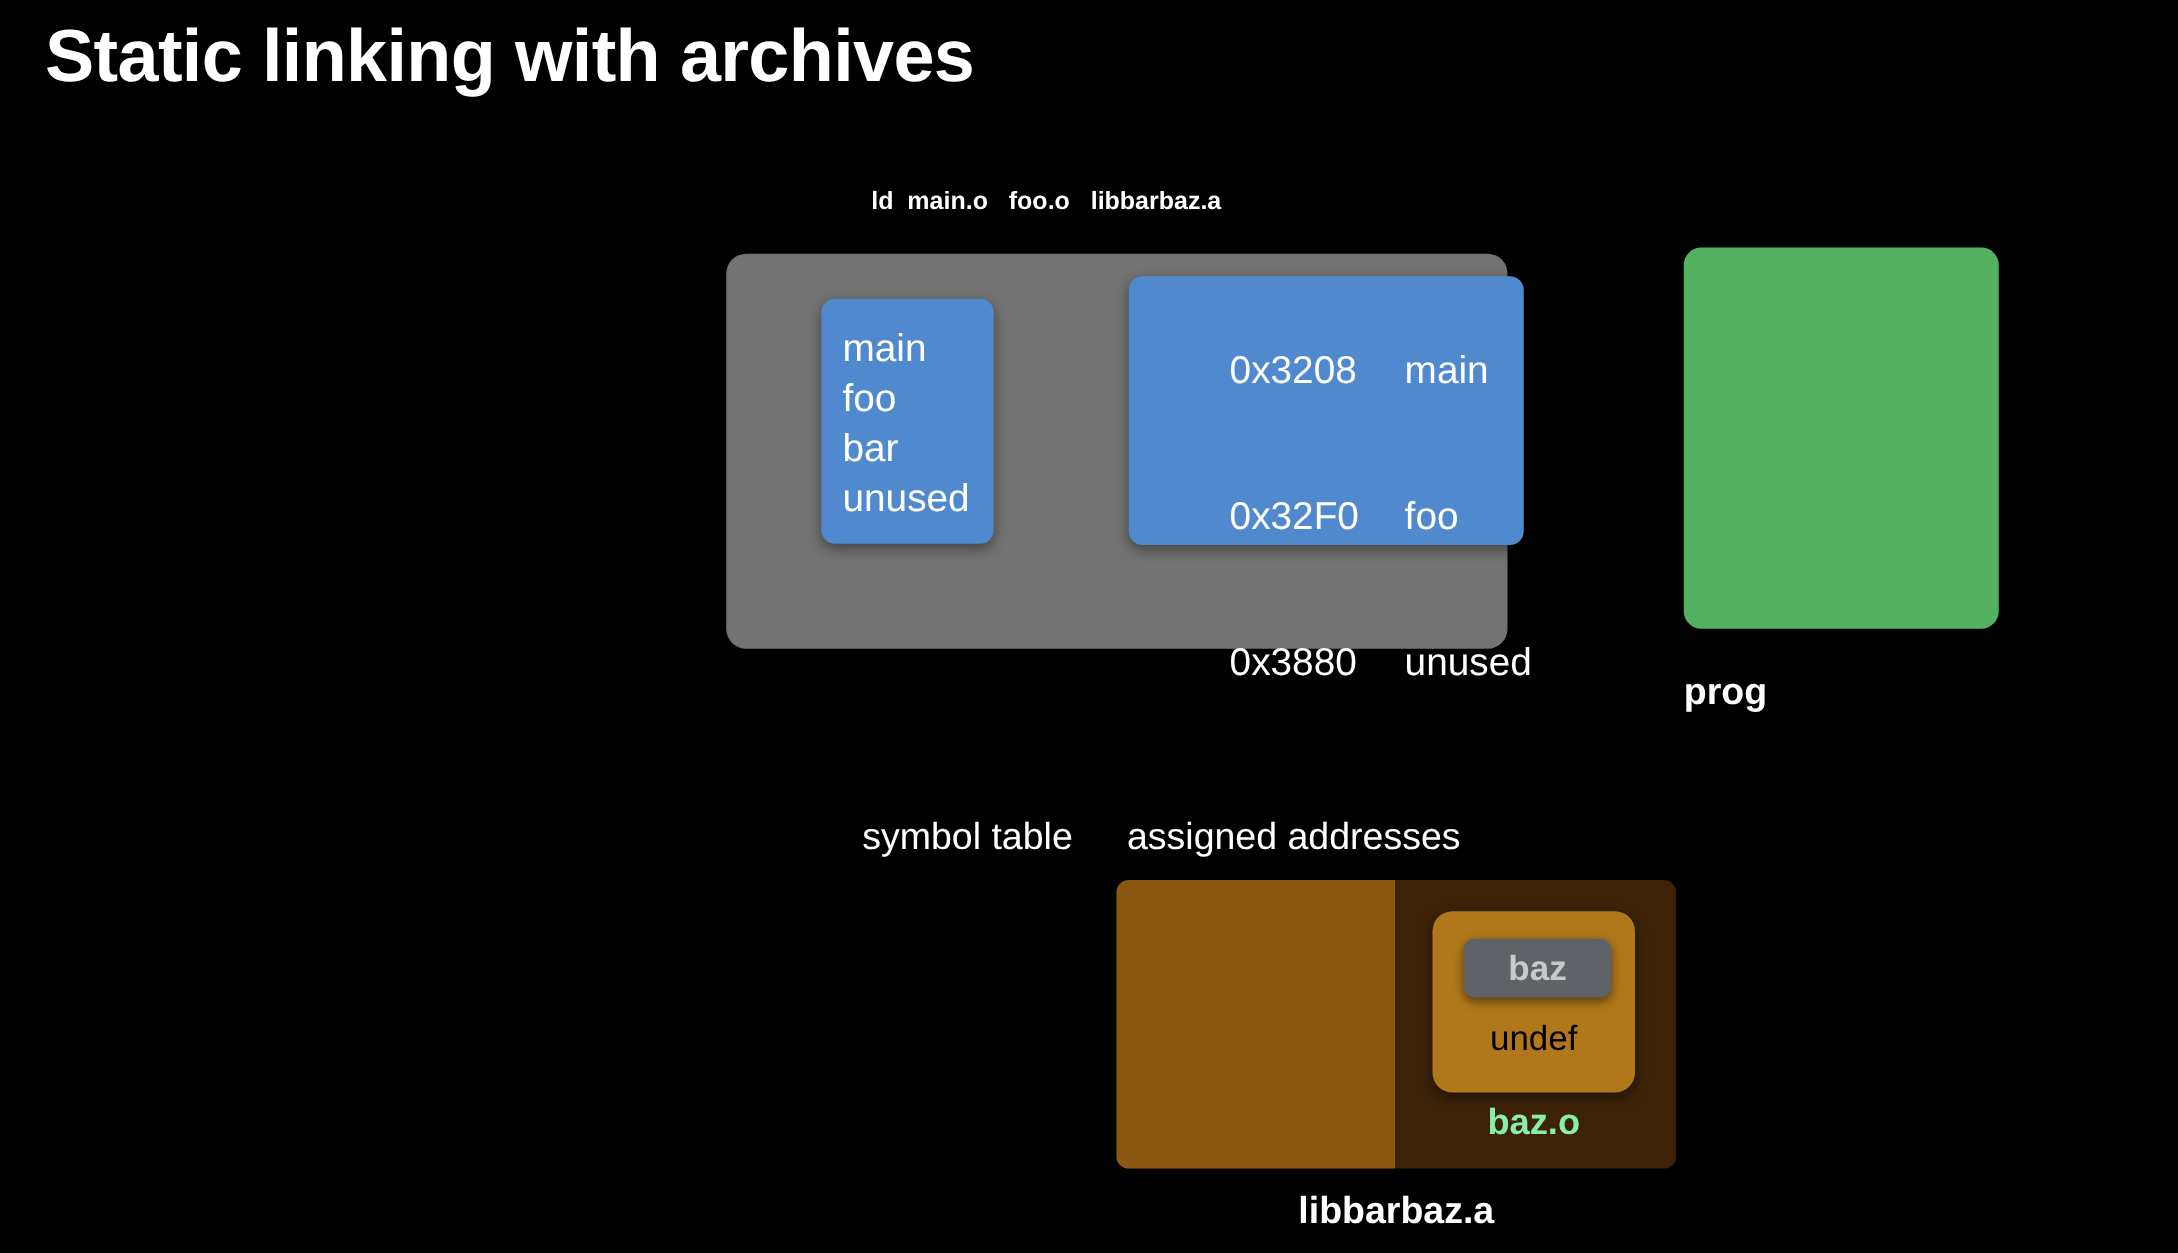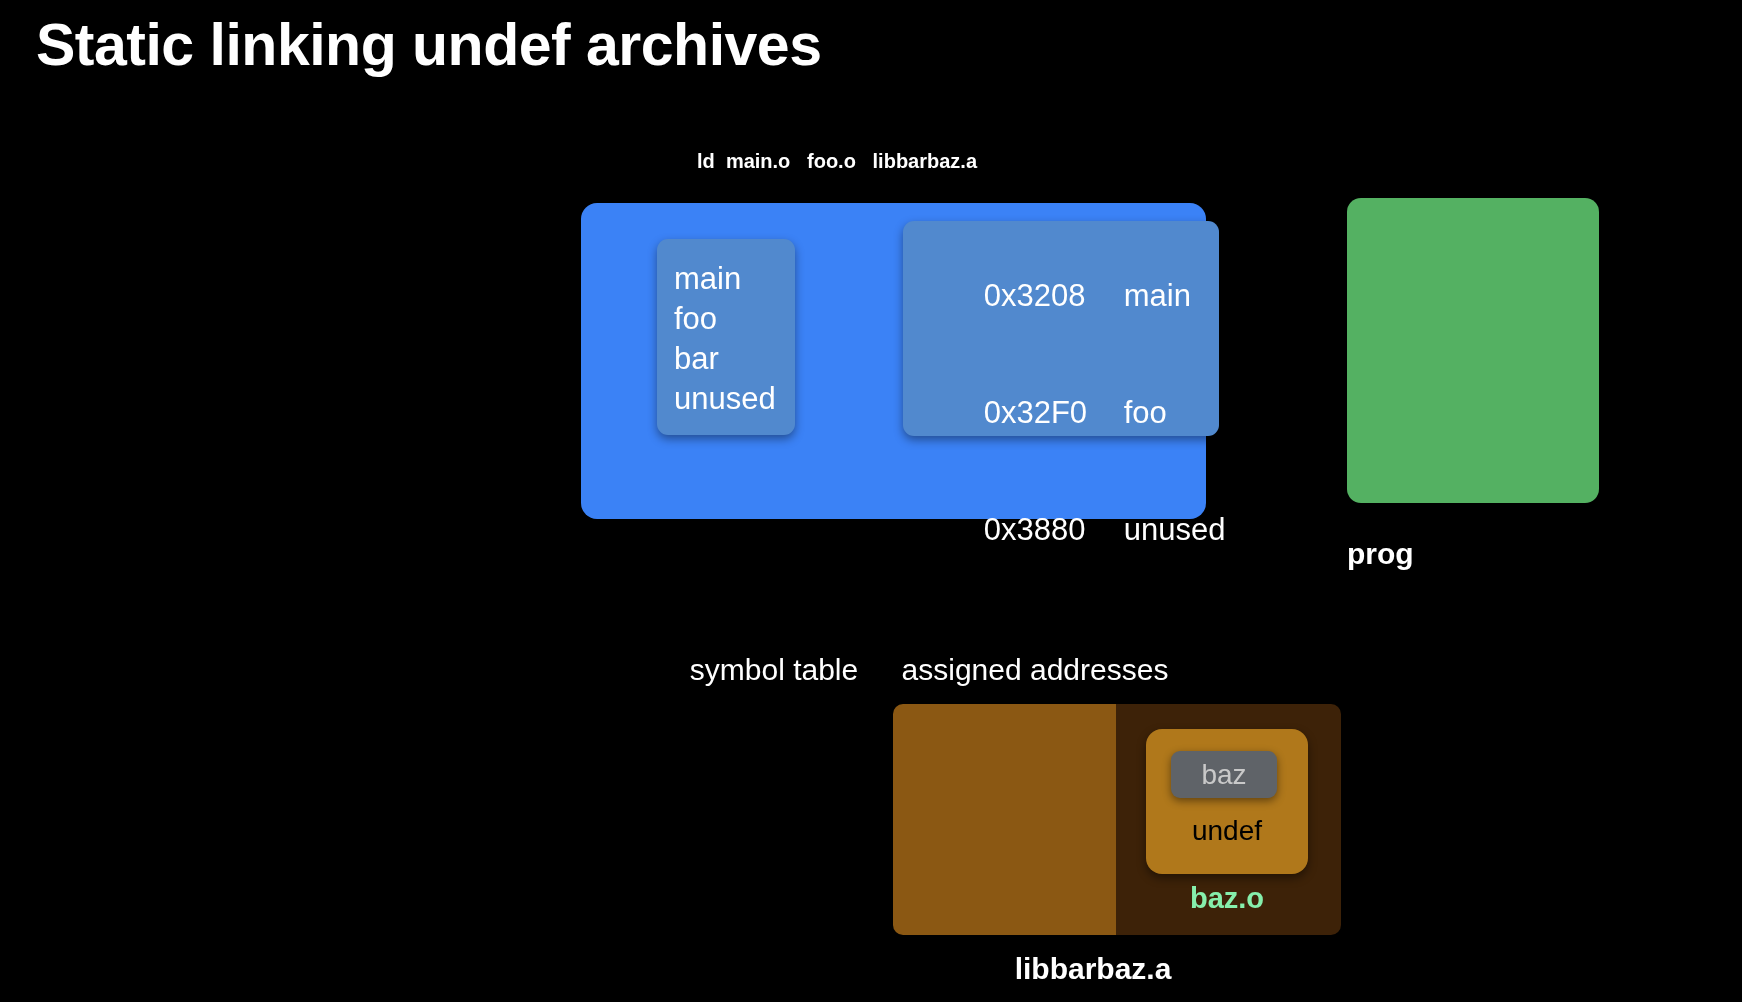--- a/index.html
+++ b/index.html
@@ -41,21 +41,21 @@
     white-space: pre;
   }
 
   
   .linker-panel {
     position: absolute;
     left: 581px;
     top: 203px;
     width: 625px;
     height: 316px;
-    background: #3b82f6;
+    background: #737373;
     border-radius: 16px;
     box-shadow: 0 4px 14px rgba(0,0,0,0.55);
   }
   .sym-box {
     position: absolute;
     left: 76px;
     top: 36px;
     width: 138px;
     height: 196px;
     background: #5189ce;
@@ -155,30 +155,30 @@
     width: 162px;
     height: 145px;
     background: #b0781b;
     border-radius: 16px;
     box-shadow: 0 4px 10px rgba(0,0,0,0.45);
   }
   .baz-chip {
     position: absolute;
     left: 25px;
     top: 22px;
-    width: 106px;
+    width: 118px;
     height: 47px;
     background: #5f6368;
     border-radius: 9px;
     box-shadow: 0 3px 8px rgba(0,0,0,0.45);
     display: flex;
     align-items: center;
     justify-content: center;
     font-size: 28px;
-    font-weight: 400;
+    font-weight: 700;
     color: #c9c9c9;
   }
   .undef-text {
     position: absolute;
     left: 0;
     top: 86px;
     width: 100%;
     text-align: center;
     font-size: 28px;
     font-weight: 500;
@@ -189,33 +189,33 @@
     left: 30px;
     top: 178px;
     width: 162px;
     text-align: center;
     font-size: 29px;
     font-weight: bold;
     color: #86efac;
   }
   .archive-label {
     position: absolute;
-    left: 869px;
+    left: 893px;
     top: 952px;
     width: 448px;
     text-align: center;
     font-size: 30px;
     font-weight: bold;
     color: #ffffff;
   }
 </style>
 </head>
 <body>
 
-<div class="slide-title">Static linking undef archives</div>
+<div class="slide-title">Static linking with archives</div>
 
 <div class="command-line">ld  main.o   foo.o   libbarbaz.a</div>
 
 <div class="linker-panel">
 
   <div class="sym-box">
     <div class="sym-row">main</div>
     <div class="sym-row">foo</div>
     <div class="sym-row">bar</div>
     <div class="sym-row">unused</div>

